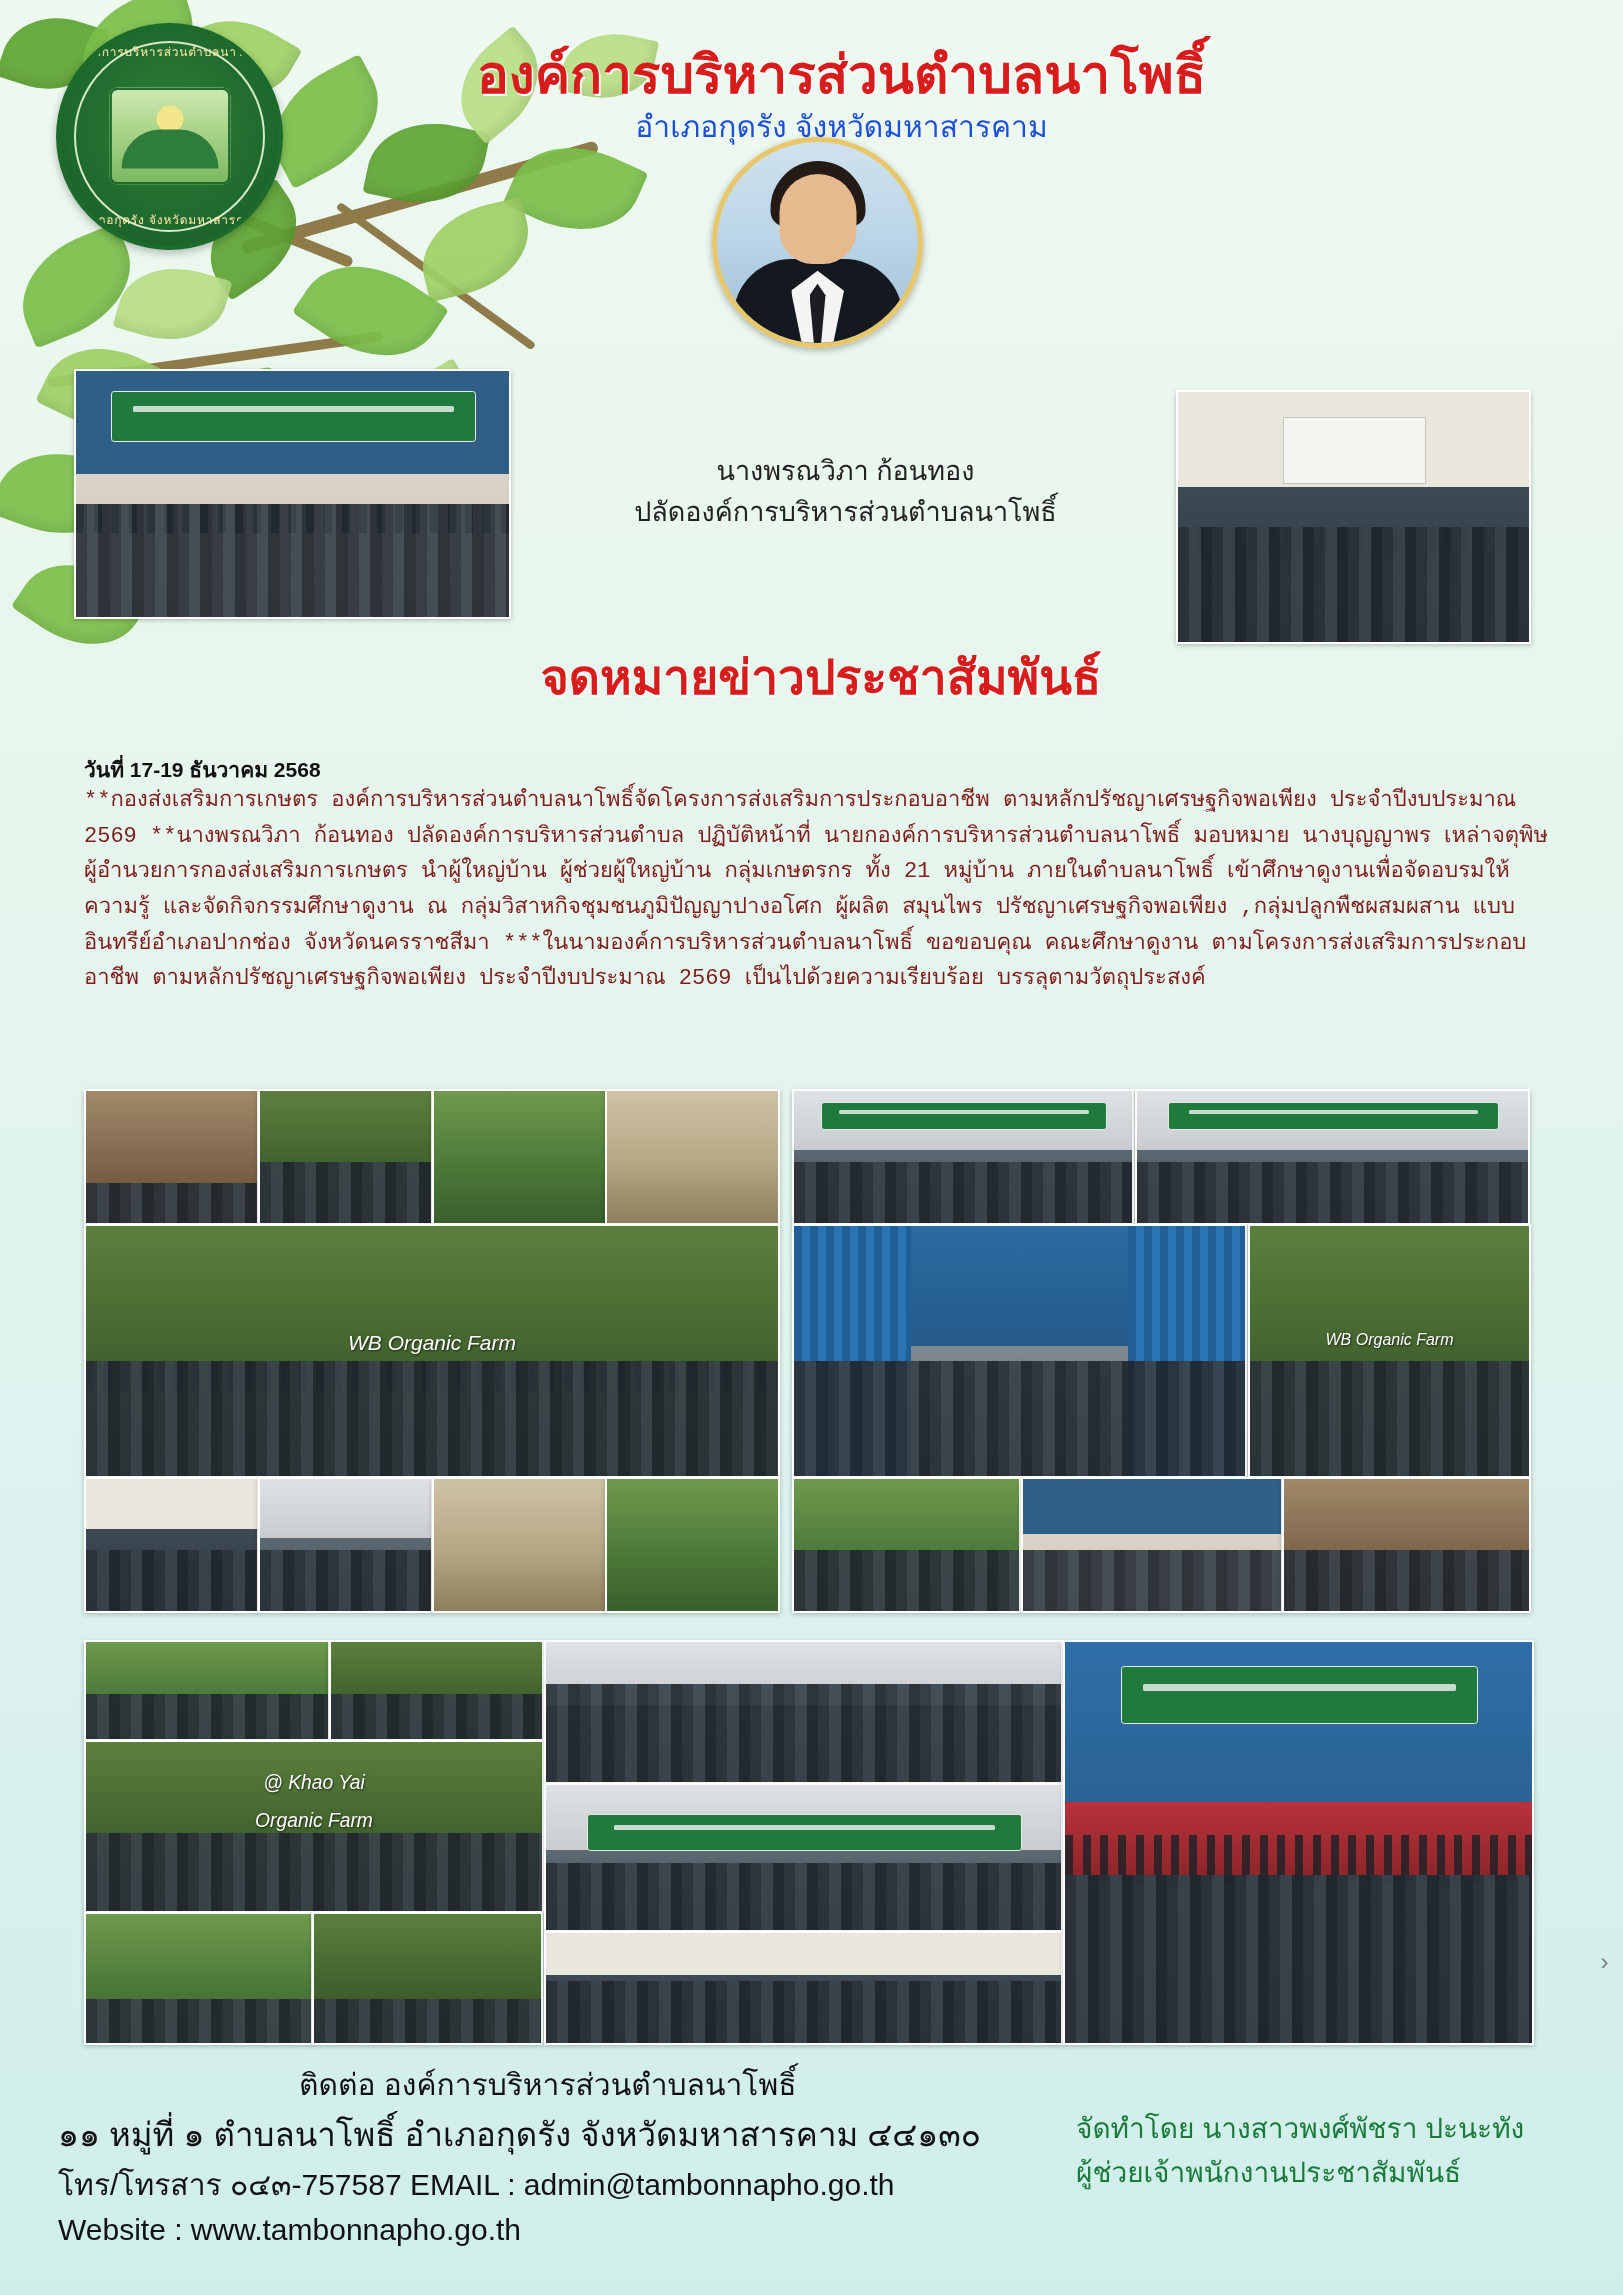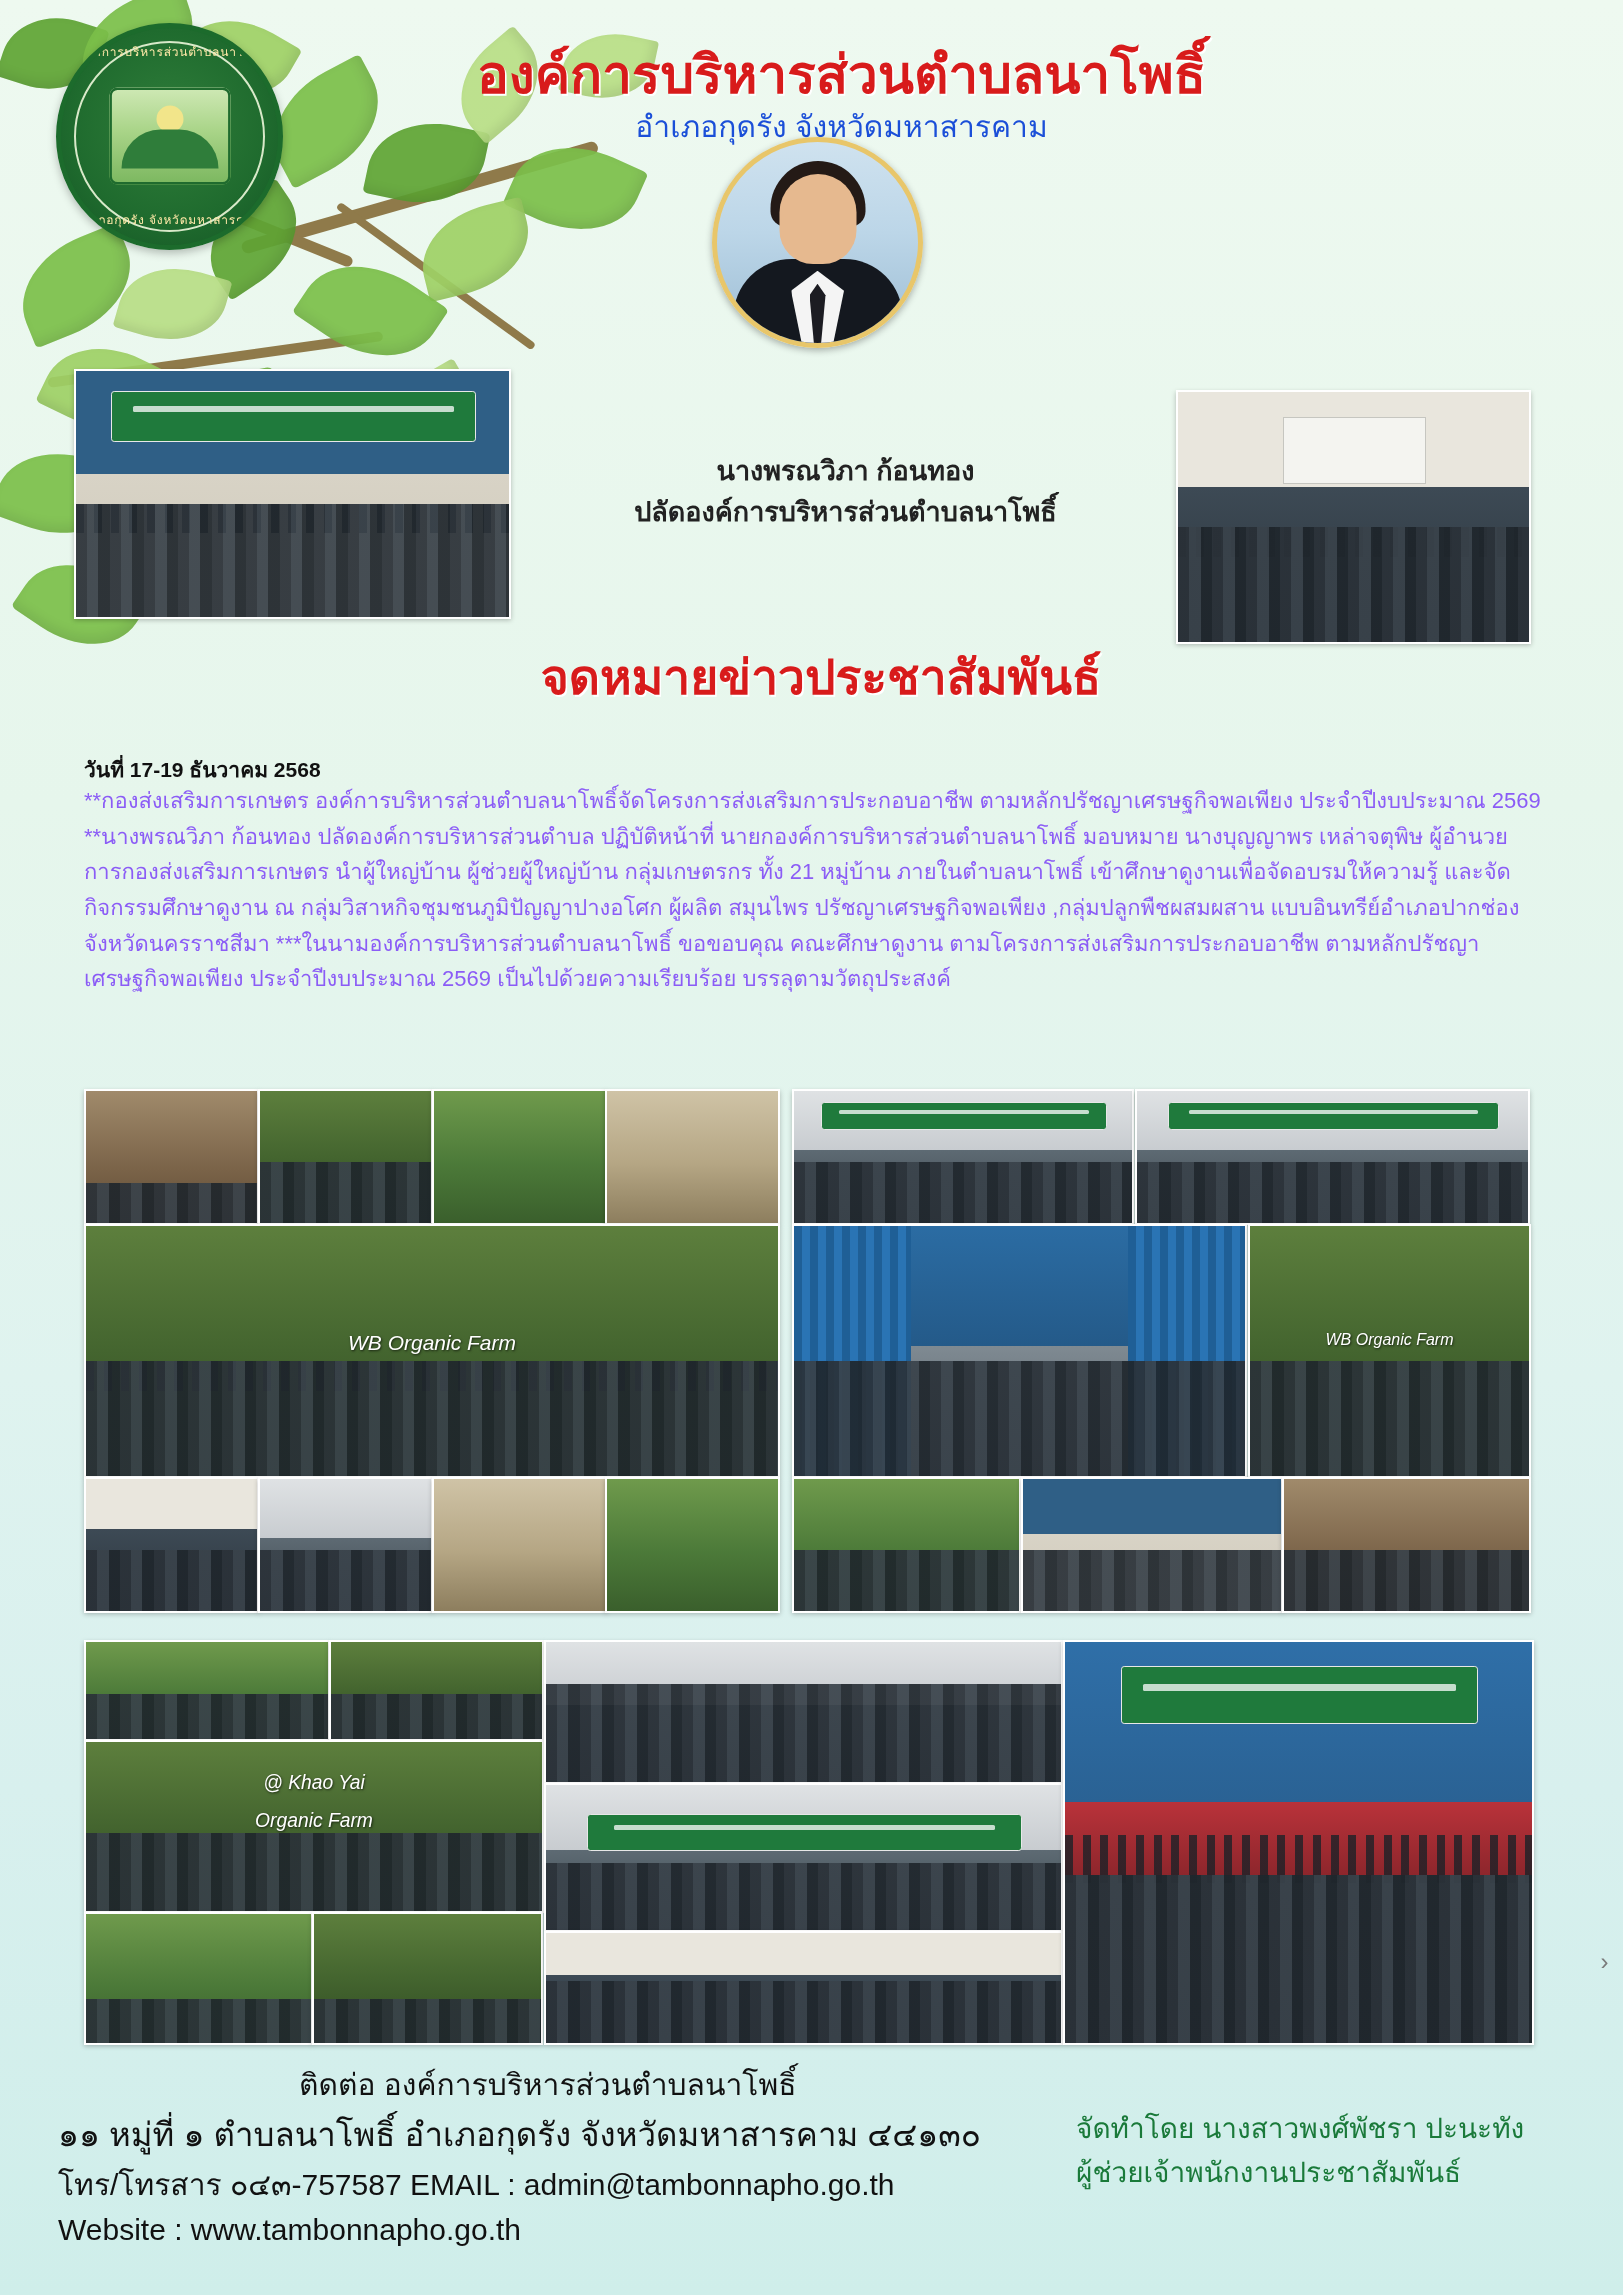--- a/index.html
+++ b/index.html
@@ -50,21 +50,21 @@
   .portrait .hair{position:absolute;left:50%;top:19.3px;transform:translateX(-50%);
     width:95px;height:66px;border-radius:48px 48px 16px 16px;background:#241a16;}
   .portrait .body{position:absolute;left:50%;bottom:-4.8px;transform:translateX(-50%);
     width:169px;height:89px;border-radius:58px 58px 0 0;background:#14181f;}
   .portrait .shirt{position:absolute;left:50%;bottom:-4.8px;transform:translateX(-50%);
     width:53px;height:77px;background:#f4f4f4;clip-path:polygon(50% 0,100% 26%,78% 100%,22% 100%,0 26%);}
   .portrait .tie{position:absolute;left:50%;bottom:-4.8px;transform:translateX(-50%);
     width:16px;height:64px;background:#1c1c22;clip-path:polygon(50% 0,100% 18%,70% 100%,30% 100%,0 18%);}
 
   .name-block{position:absolute;left:483px;top:451px;width:725px;text-align:center;color:#222;}
-  .name-block div{font-size:27px;line-height:1.5;font-weight:bold;}
+  .name-block div{font-size:27px;line-height:1.5;}
 
   .newsletter-title{position:absolute;left:378px;top:628px;width:886px;text-align:center;
     font-size:48px;font-weight:bold;color:#d81b1b;text-shadow:1.6px 1.6px 0 #fff;line-height:1.25;margin-top:20px;}
 
   
   .photo{position:absolute;overflow:hidden;background:#9aa7ad;border:2.4px solid #ffffff;
          box-shadow:0 1.6px 4.8px rgba(0,0,0,.25);margin-top:36px;}
   .ph-room{background:linear-gradient(180deg,#2f5f86 0%,#2f5f86 42%,#d8d3c6 42%,#cfc9ba 100%);}
   .ph-room2{background:linear-gradient(180deg,#e9e6dd 0%,#e9e6dd 38%,#3d4a55 38%,#2b343c 100%);}
   .ph-green{background:linear-gradient(180deg,#6f9a4c 0%,#4c7a39 55%,#3a5f2c 100%);}
@@ -85,22 +85,22 @@
     background:rgba(255,255,255,.75);border-radius:1.6px;}
   .photo .sign{position:absolute;left:30%;top:10%;width:40%;height:26%;background:#f4f4f0;border:1.6px solid #c6c6c0;}
   .photo .curtain{position:absolute;left:0;top:0;bottom:0;width:26%;
     background:repeating-linear-gradient(90deg,#1f5f96 0 8px,#2a74b4 8px 16px);}
   .photo .curtain.right{left:auto;right:0;}
   .photo .label{position:absolute;left:0;right:0;top:42%;text-align:center;color:#ffffff;
     font-size:21px;font-style:italic;text-shadow:0.8px 0.8px 2.4px rgba(0,0,0,.7);}
 
   
   .date-line{position:absolute;left:84px;top:753px;font-size:21px;font-weight:bold;color:#111;}
-  .article{position:absolute;left:84px;top:783px;width:1465px;font-size:22px;color:#8b5cf6;
-    line-height:1.62;text-align:left;}
+  .article{position:absolute;left:84px;top:783px;width:1465px;font-size:22px;color:#7f1d1d;
+    line-height:1.62;text-align:left;font-family:Liberation Mono, monospace;}
 
   
   .footer-head{position:absolute;left:283px;top:2061px;font-size:30px;color:#111;margin-left:16px;}
   .footer-addr{position:absolute;left:58px;top:2108px;font-size:33px;color:#111;}
   .footer-tel{position:absolute;left:58px;top:2161px;font-size:30px;color:#111;}
   .footer-web{position:absolute;left:58px;top:2213px;font-size:30px;color:#111;}
   .footer-right1{position:absolute;left:1076px;top:2106px;font-size:28px;color:#1a7a3a;}
   .footer-right2{position:absolute;left:1076px;top:2150px;font-size:28px;color:#1a7a3a;}
   .scroll-arrow{position:absolute;right:14.5px;top:1948px;font-size:24px;color:#7b7b7b;}
 </style>

